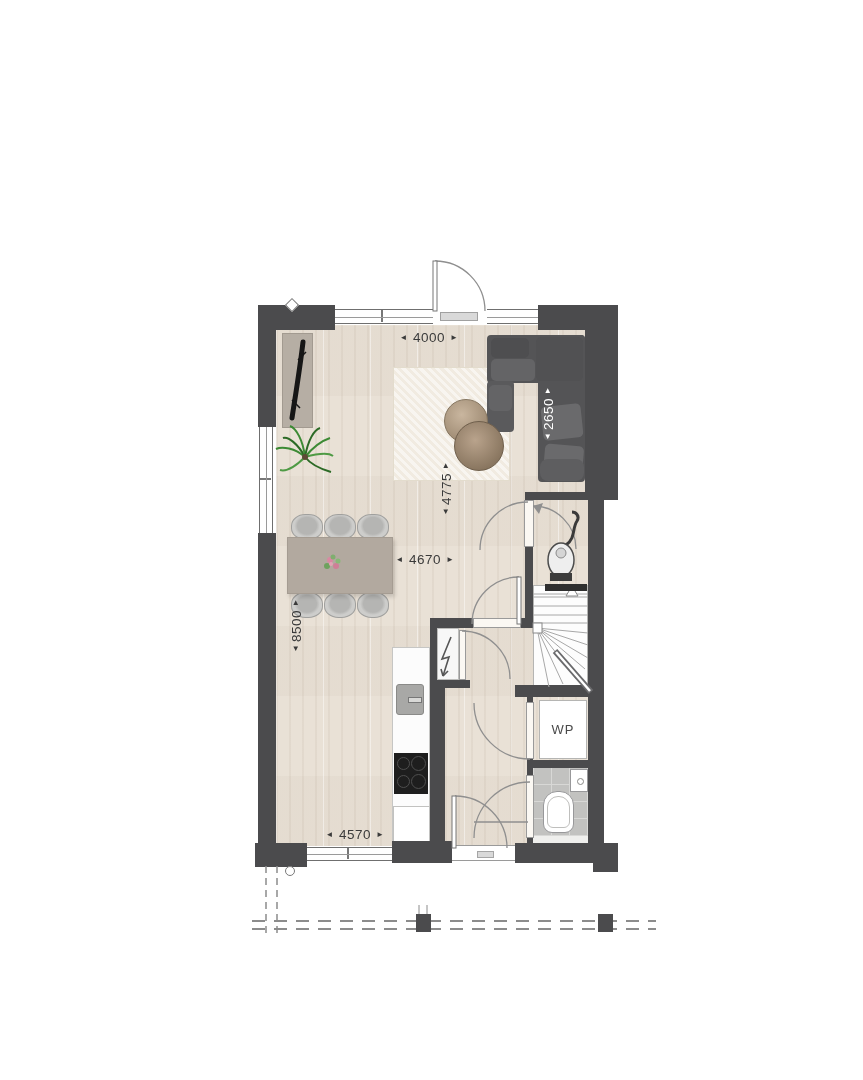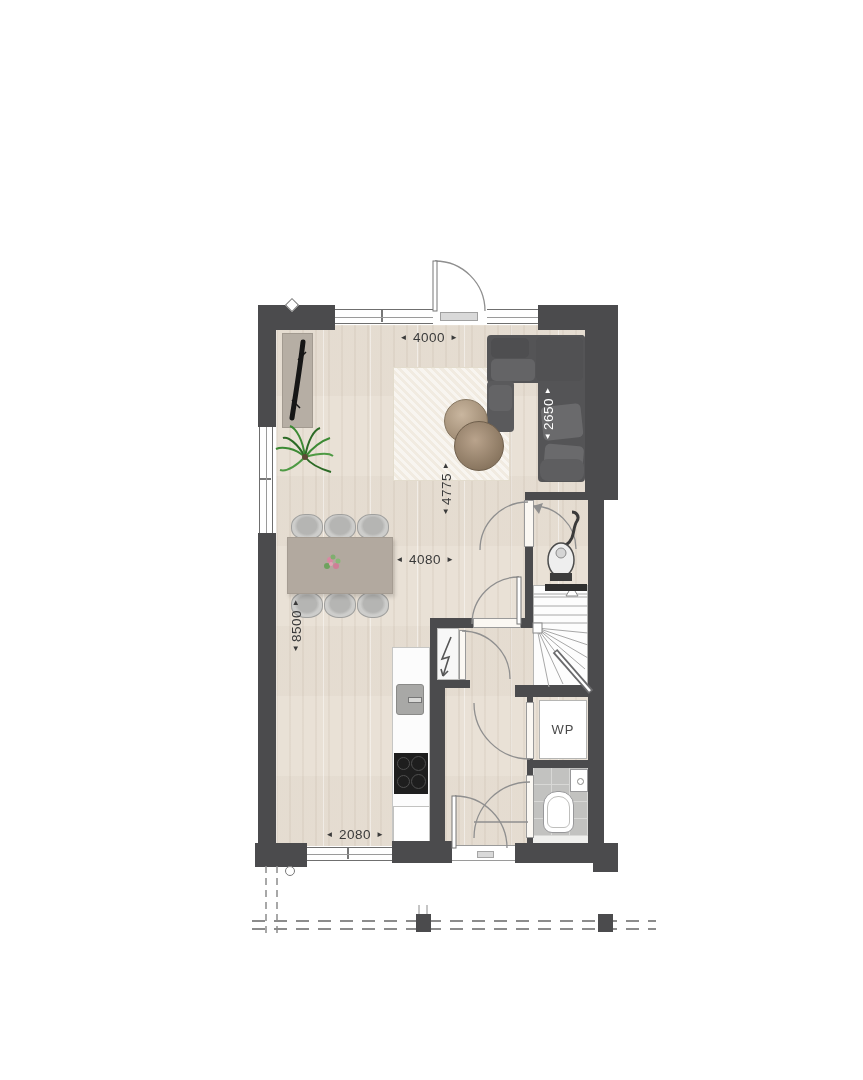--- a/index.html
+++ b/index.html
@@ -245,27 +245,27 @@
   </svg>
 
   <div class="hdim z6" style="left:429px;top:337px;">
     <span class="arr">◄</span>
     <span>4000</span>
     <span class="arr">►</span>
   </div>
 
   <div class="hdim z6" style="left:425px;top:559px;">
     <span class="arr">◄</span>
-    <span>4080</span>
+    <span>4670</span>
     <span class="arr">►</span>
   </div>
 
   <div class="hdim z6" style="left:355px;top:834px;">
     <span class="arr">◄</span>
-    <span>2080</span>
+    <span>4570</span>
     <span class="arr">►</span>
   </div>
 
   <div class="vdim z6" style="left:446px;top:489px;">
     <span class="arr">▲</span>
     <span class="vtext">4775</span>
     <span class="arr">▼</span>
   </div>
 
   <div class="vdim z6" style="left:296px;top:626px;">

